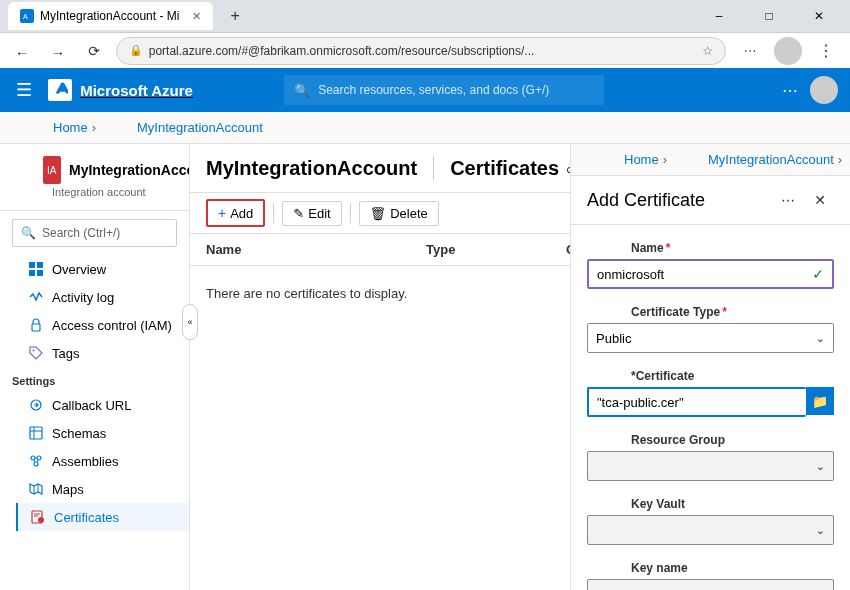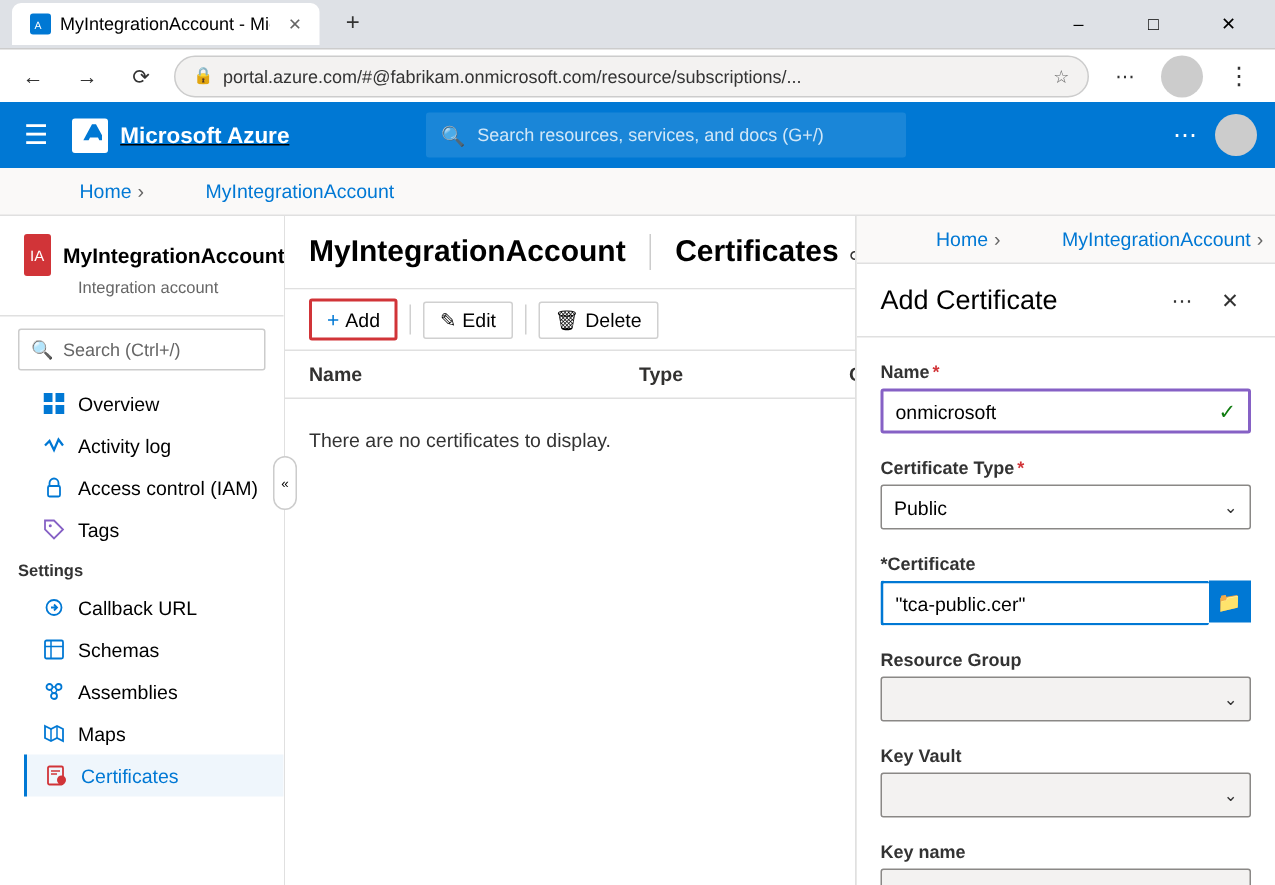--- a/index.html
+++ b/index.html
@@ -36,21 +36,21 @@
     .breadcrumb { height: 32px; display: flex; align-items: center; padding: 0 16px; font-size: 13px; color: #0078d4; background: #faf9f8; border-bottom: 1px solid #e0e0e0; gap: 4px; }
     .breadcrumb-sep { color: #666; }
     .breadcrumb-link { cursor: pointer; margin-left: 37px; }
 
     
     .main-layout { display: flex; height: calc(590px - 32px - 36px - 44px - 32px); }
 
     
     .sidebar { width: 190px; background: white; border-right: 1px solid #e0e0e0; overflow-y: auto; flex-shrink: 0; }
     .sidebar-header { padding: 12px 16px; border-bottom: 1px solid #e0e0e0; }
-    .resource-icon { width: 28px; height: 28px; background: #d13438; border-radius: 2px; display: inline-flex; align-items: center; justify-content: center; margin-right: 8px; vertical-align: middle; }
+    .resource-icon { width: 28px; height: 28px; background: #d13438; border-radius: 2px; display: inline-flex; align-items: center; justify-content: center; margin-right: 8px; vertical-align: middle; margin-left: 27px; }
     .resource-title { font-size: 14px; font-weight: 600; vertical-align: middle; }
     .resource-subtitle { font-size: 11px; color: #666; margin-top: 2px; padding-left: 36px; }
     .sidebar-search { padding: 8px 12px; }
     .sidebar-search-box { width: 100%; height: 28px; border: 1px solid #ccc; border-radius: 2px; display: flex; align-items: center; padding: 0 8px; gap: 6px; font-size: 12px; color: #666; cursor: text; }
     .sidebar-section-label { padding: 8px 12px 4px; font-size: 11px; font-weight: 600; color: #333; }
     .sidebar-item { display: flex; align-items: flex-end; padding: 6px 12px; font-size: 13px; cursor: pointer; gap: 8px; margin-left: 16px; }
     .sidebar-item.active { background: #eff6fc; color: #0078d4; border-left: 2px solid #0078d4; }
     .sidebar-icon { width: 16px; height: 16px; flex-shrink: 0; display: flex; align-items: center; justify-content: center; }
 
     
@@ -75,21 +75,21 @@
 
     
     .right-panel { width: 280px; background: white; border-left: 1px solid #e0e0e0; overflow-y: auto; }
     .right-panel-header { display: flex; align-items: center; justify-content: space-between; padding: 10px 16px; border-bottom: 1px solid #e0e0e0; }
     .right-panel-title { font-size: 18px; font-weight: 400; }
     .right-panel-actions { display: flex; gap: 4px; }
     .rp-icon { width: 28px; height: 28px; display: flex; align-items: center; justify-content: center; cursor: pointer; font-size: 14px; color: #333; }
 
     .form-body { padding: 16px; }
     .form-field { margin-bottom: 16px; }
-    .field-label { font-size: 12px; font-weight: 600; color: #333; margin-bottom: 4px; }
+    .field-label { font-size: 12px; font-weight: 600; color: #333; margin-bottom: 4px; margin-left: 44px; }
     .field-label .required { color: #d13438; margin-left: 2px; }
     .field-input { width: 100%; height: 30px; border: 2px solid #8661c5; border-radius: 2px; padding: 0 8px; font-size: 13px; display: flex; align-items: center; justify-content: space-between; }
     .field-input.valid { border-color: #8661c5; }
     .field-input-normal { width: 100%; height: 30px; border: 1px solid #8a8886; border-radius: 2px; padding: 0 8px; font-size: 13px; display: flex; align-items: center; justify-content: space-between; background: white; }
     .field-input-file { width: 100%; height: 30px; border: 2px solid #0078d4; border-radius: 2px; padding: 0 8px; font-size: 13px; display: flex; align-items: center; justify-content: space-between; background: white; }
     .field-input-empty { width: 100%; height: 30px; border: 1px solid #8a8886; border-radius: 2px; padding: 0 8px; font-size: 13px; display: flex; align-items: center; justify-content: space-between; background: #f3f2f1; }
     .check-icon { color: #107c10; font-size: 14px; }
     .chevron-icon { color: #333; font-size: 11px; }
     .file-btn { background: #0078d4; color: white; width: 28px; height: 28px; display: flex; align-items: center; justify-content: center; cursor: pointer; font-size: 14px; flex-shrink: 0; }
 

